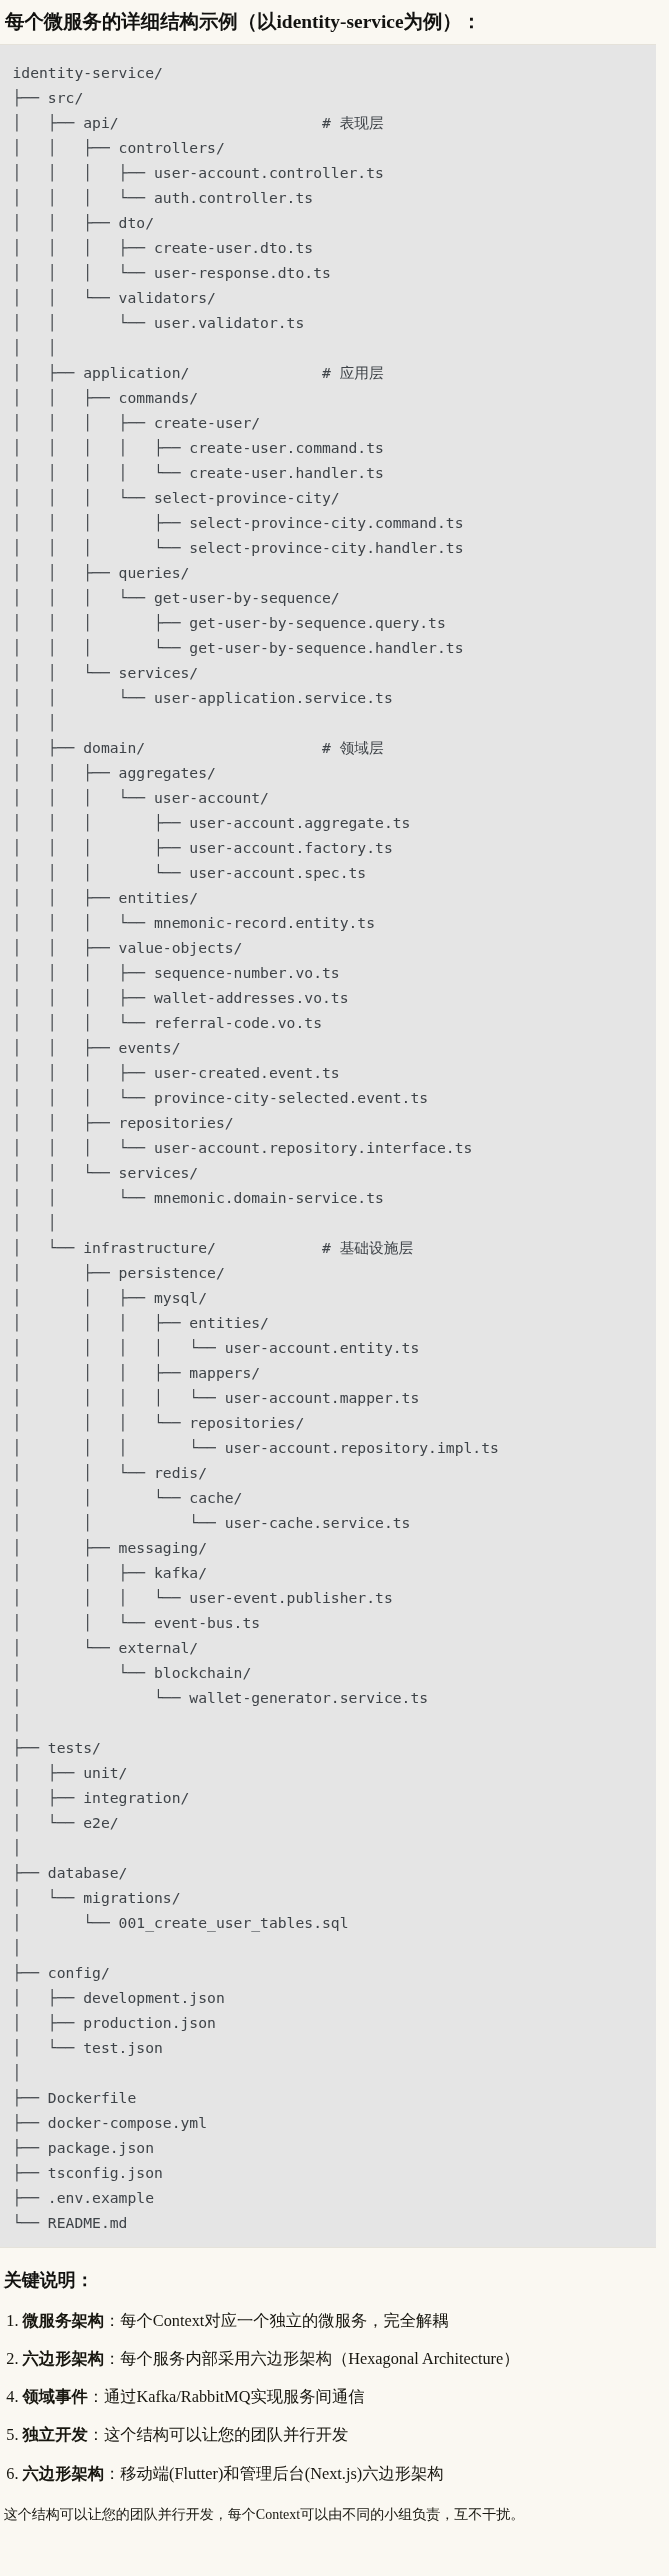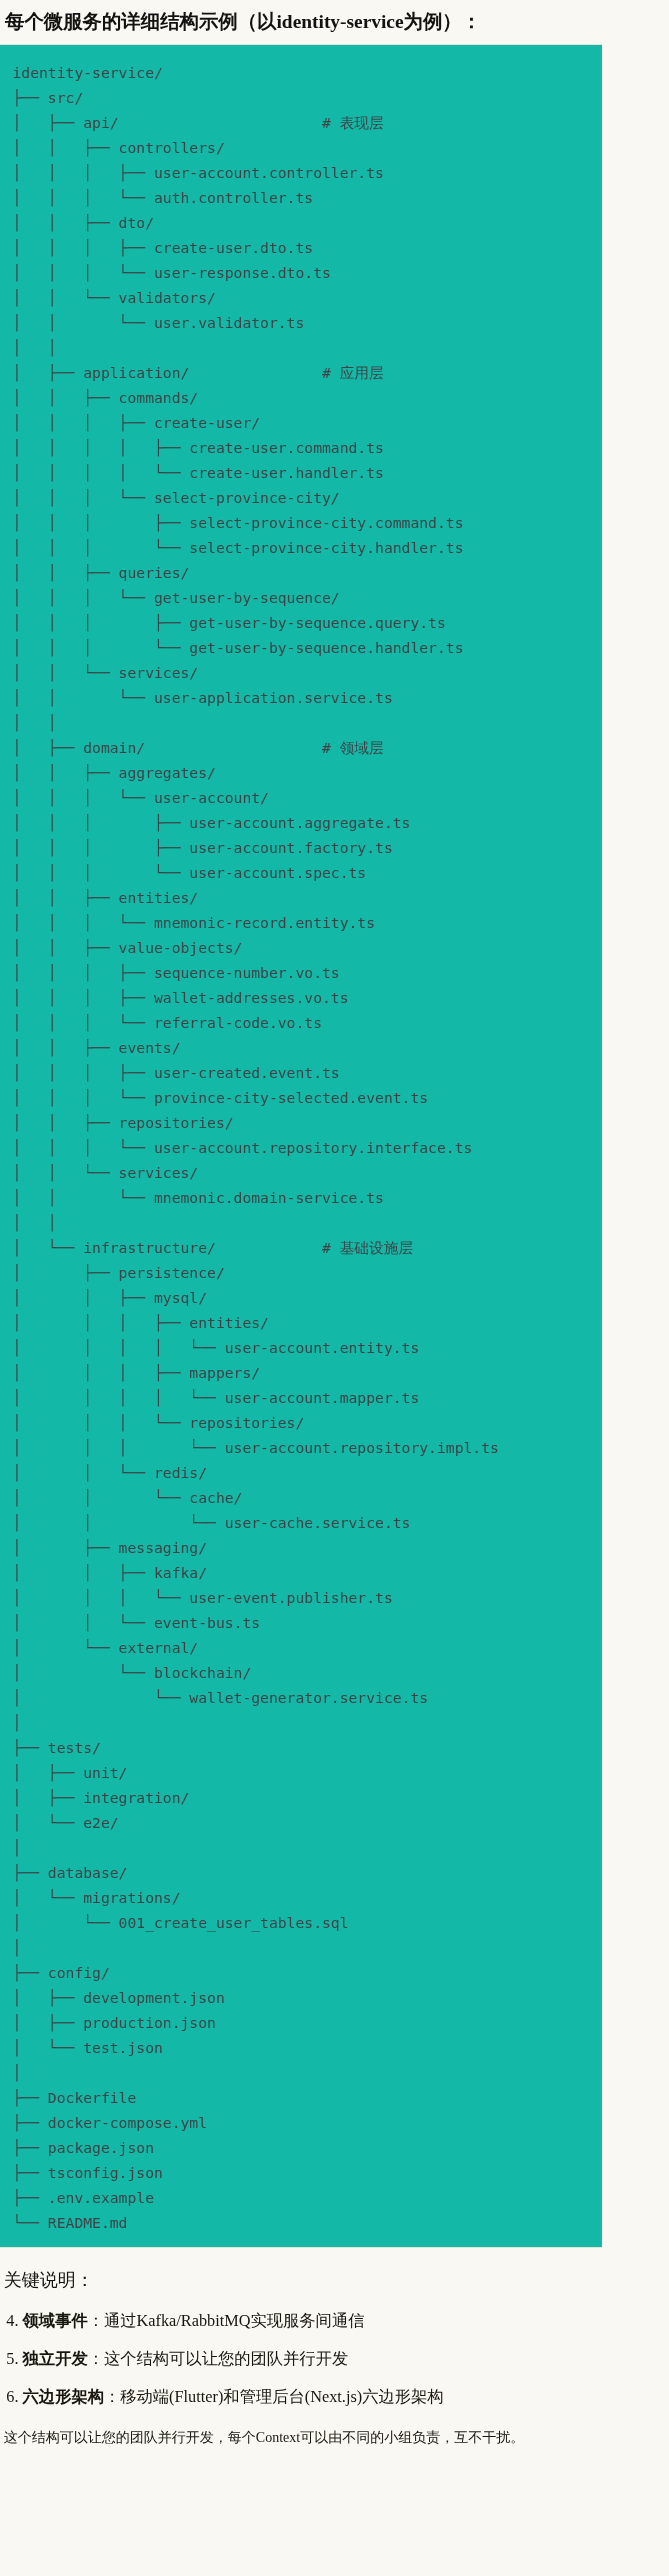--- a/index.html
+++ b/index.html
@@ -6,21 +6,21 @@
     margin: 0;
     padding: 0;
   }
   body {
     width: 669px;
     background: #faf8f2;
     color: #1b1a17;
     font-family: "Liberation Serif", "DejaVu Serif", serif;
   }
   .page {
-    width: 602px;
+    width: 656px;
     min-height: 2576px;
     box-sizing: border-box;
     padding-bottom: 6.3px;
   }
   .doc-title {
     margin: 0;
     padding: 8.8px 5px 0 5px;
     font-size: 19.4px;
     line-height: 25px;
     font-weight: bold;
@@ -40,21 +40,21 @@
     white-space: pre;
     overflow: hidden;
   }
   .notes {
     padding: 0 3.8px;
   }
   .notes-heading {
     margin: 20px 0 0 0;
     font-size: 18px;
     line-height: 25px;
-    font-weight: normal;
+    font-weight: bold;
     color: #121210;
   }
   .note-item {
     margin-top: 16.3px;
     padding-left: 2.5px;
     font-size: 16.3px;
     line-height: 22px;
     color: #17160f;
   }
   .note-item .note-label {
@@ -67,21 +67,21 @@
     color: #17160f;
   }
 </style>
 </head>
 <body style="background: rgb(250, 248, 242);">
 
 <div class="page">
 
   <h2 class="doc-title">每个微服务的详细结构示例（以identity-service为例）：</h2>
 
-  <pre class="code-block" style="background: #14b8a6; border-top-color: rgb(229, 226, 218); border-bottom-color: rgb(229, 226, 218); color: rgb(62, 67, 72);">identity-service/
+  <pre class="code-block" style="background: #e5e5e5; border-top-color: rgb(229, 226, 218); border-bottom-color: rgb(229, 226, 218); color: rgb(62, 67, 72);">identity-service/
 ├── src/
 │   ├── api/                       # 表现层
 │   │   ├── controllers/
 │   │   │   ├── user-account.controller.ts
 │   │   │   └── auth.controller.ts
 │   │   ├── dto/
 │   │   │   ├── create-user.dto.ts
 │   │   │   └── user-response.dto.ts
 │   │   └── validators/
 │   │       └── user.validator.ts
@@ -159,21 +159,27 @@
 ├── docker-compose.yml
 ├── package.json
 ├── tsconfig.json
 ├── .env.example
 └── README.md</pre>
 
   <section class="notes">
 
     <h3 class="notes-heading">关键说明：</h3>
 
+    <div class="note-item">
+      <span>1. </span><span class="note-label">微服务架构</span><span>：</span><span>每个Context对应一个独立的微服务，完全解耦</span>
+    </div>
 
+    <div class="note-item">
+      <span>2. </span><span class="note-label">六边形架构</span><span>：</span><span>每个服务内部采用六边形架构（Hexagonal Architecture）</span>
+    </div>
 
 
     <div class="note-item">
       <span>4. </span><span class="note-label">领域事件</span><span>：</span><span>通过Kafka/RabbitMQ实现服务间通信</span>
     </div>
 
     <div class="note-item">
       <span>5. </span><span class="note-label">独立开发</span><span>：</span><span>这个结构可以让您的团队并行开发</span>
     </div>
 

